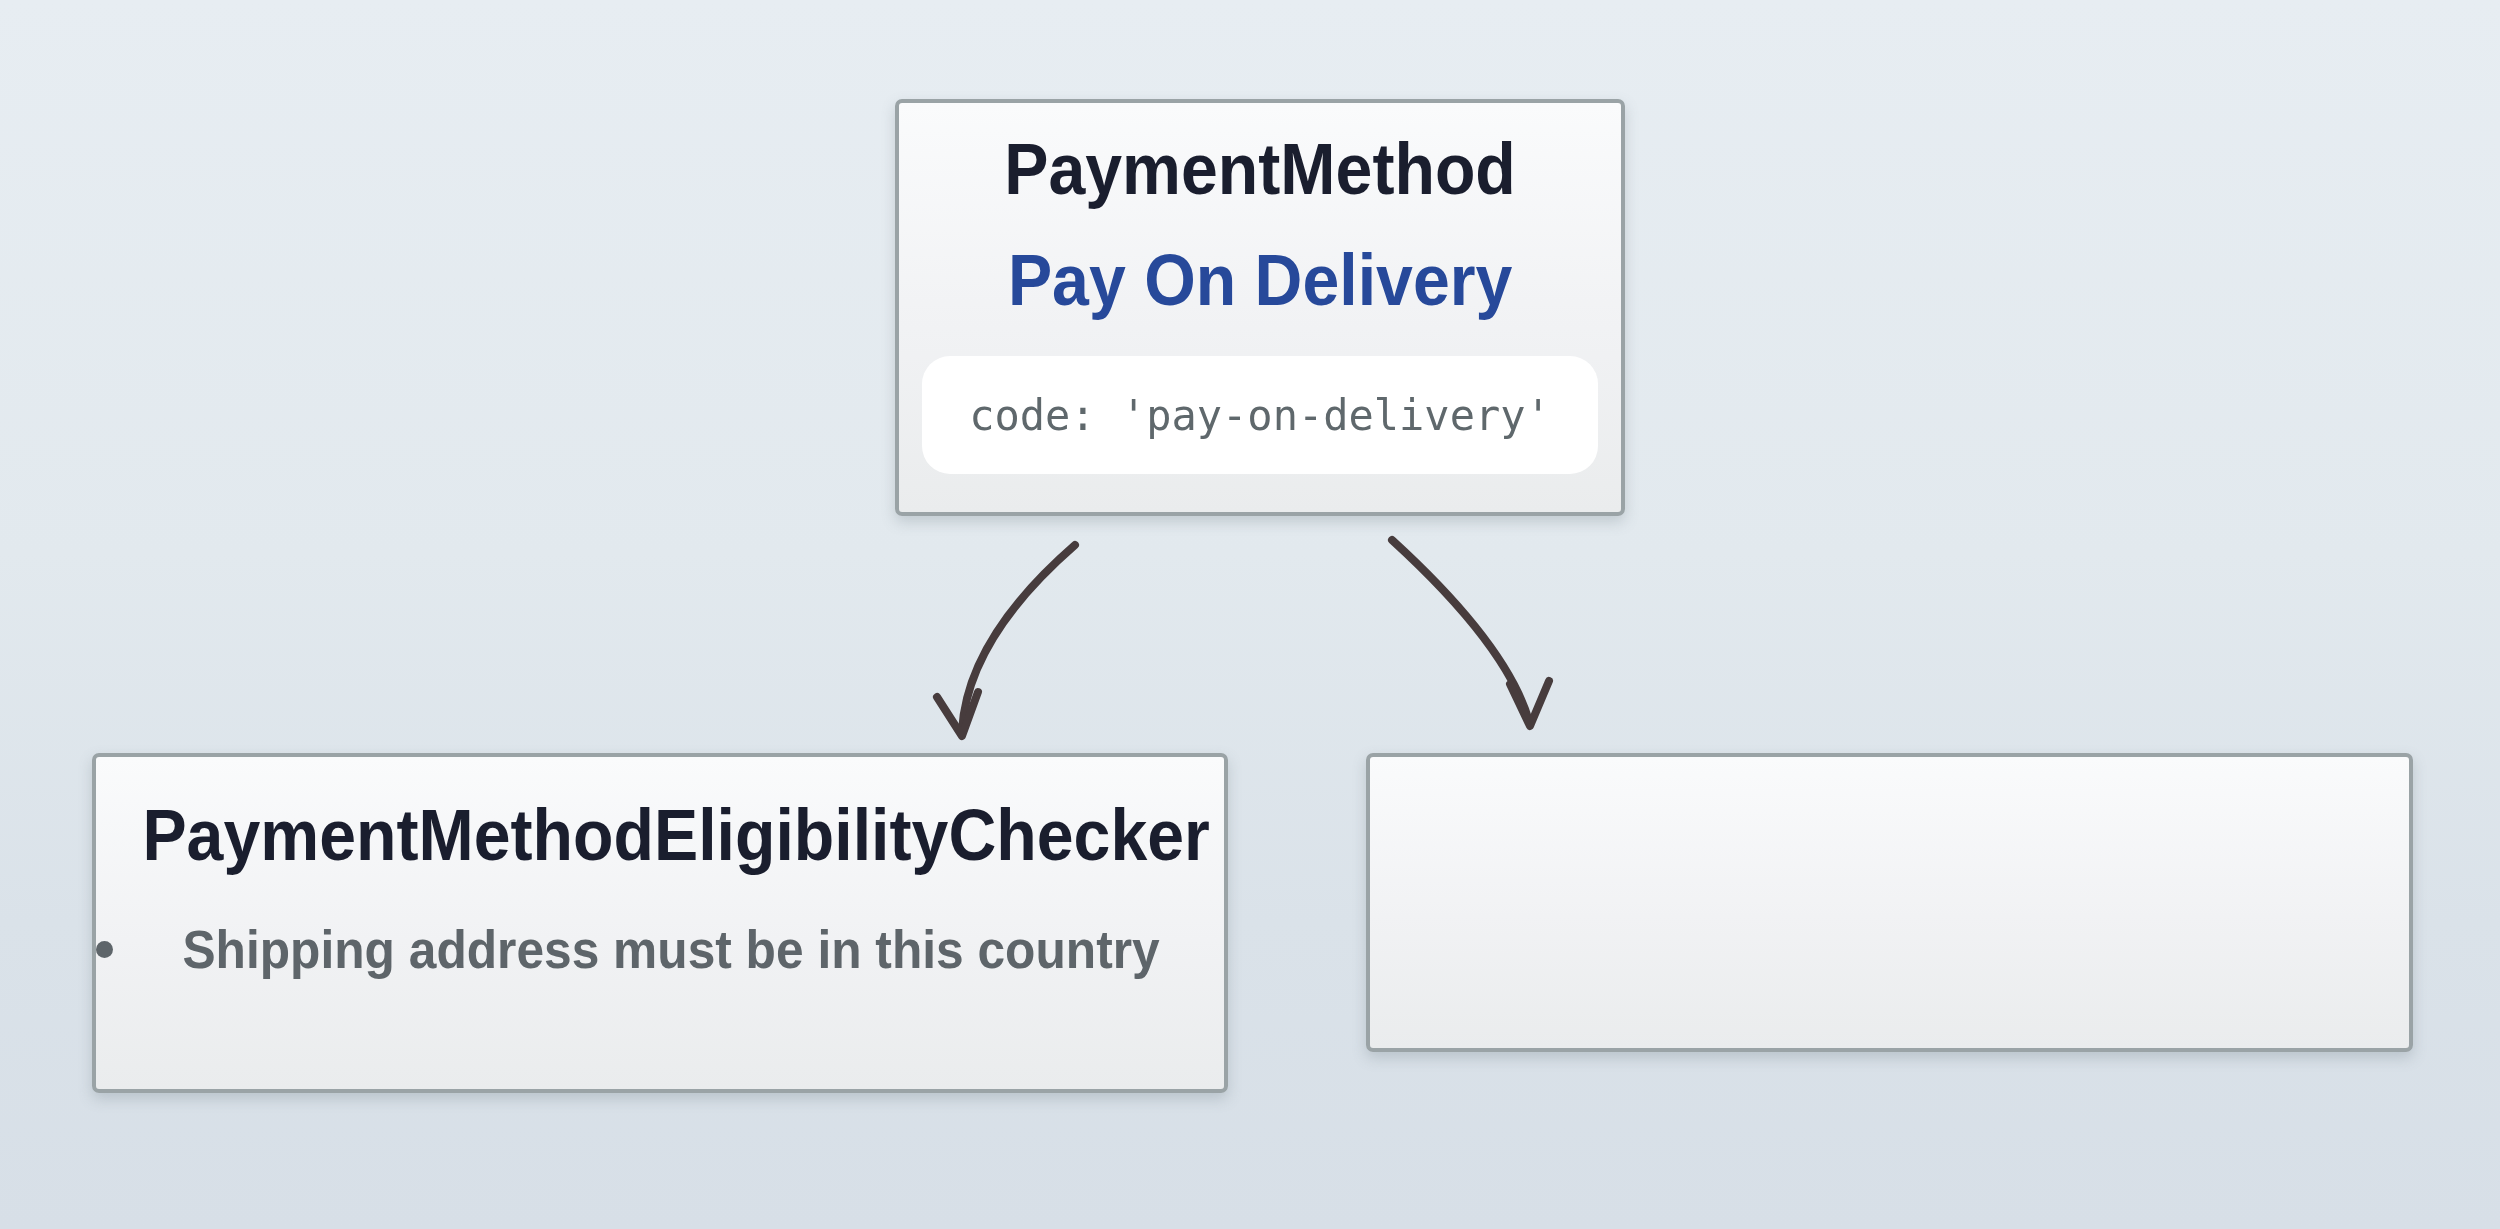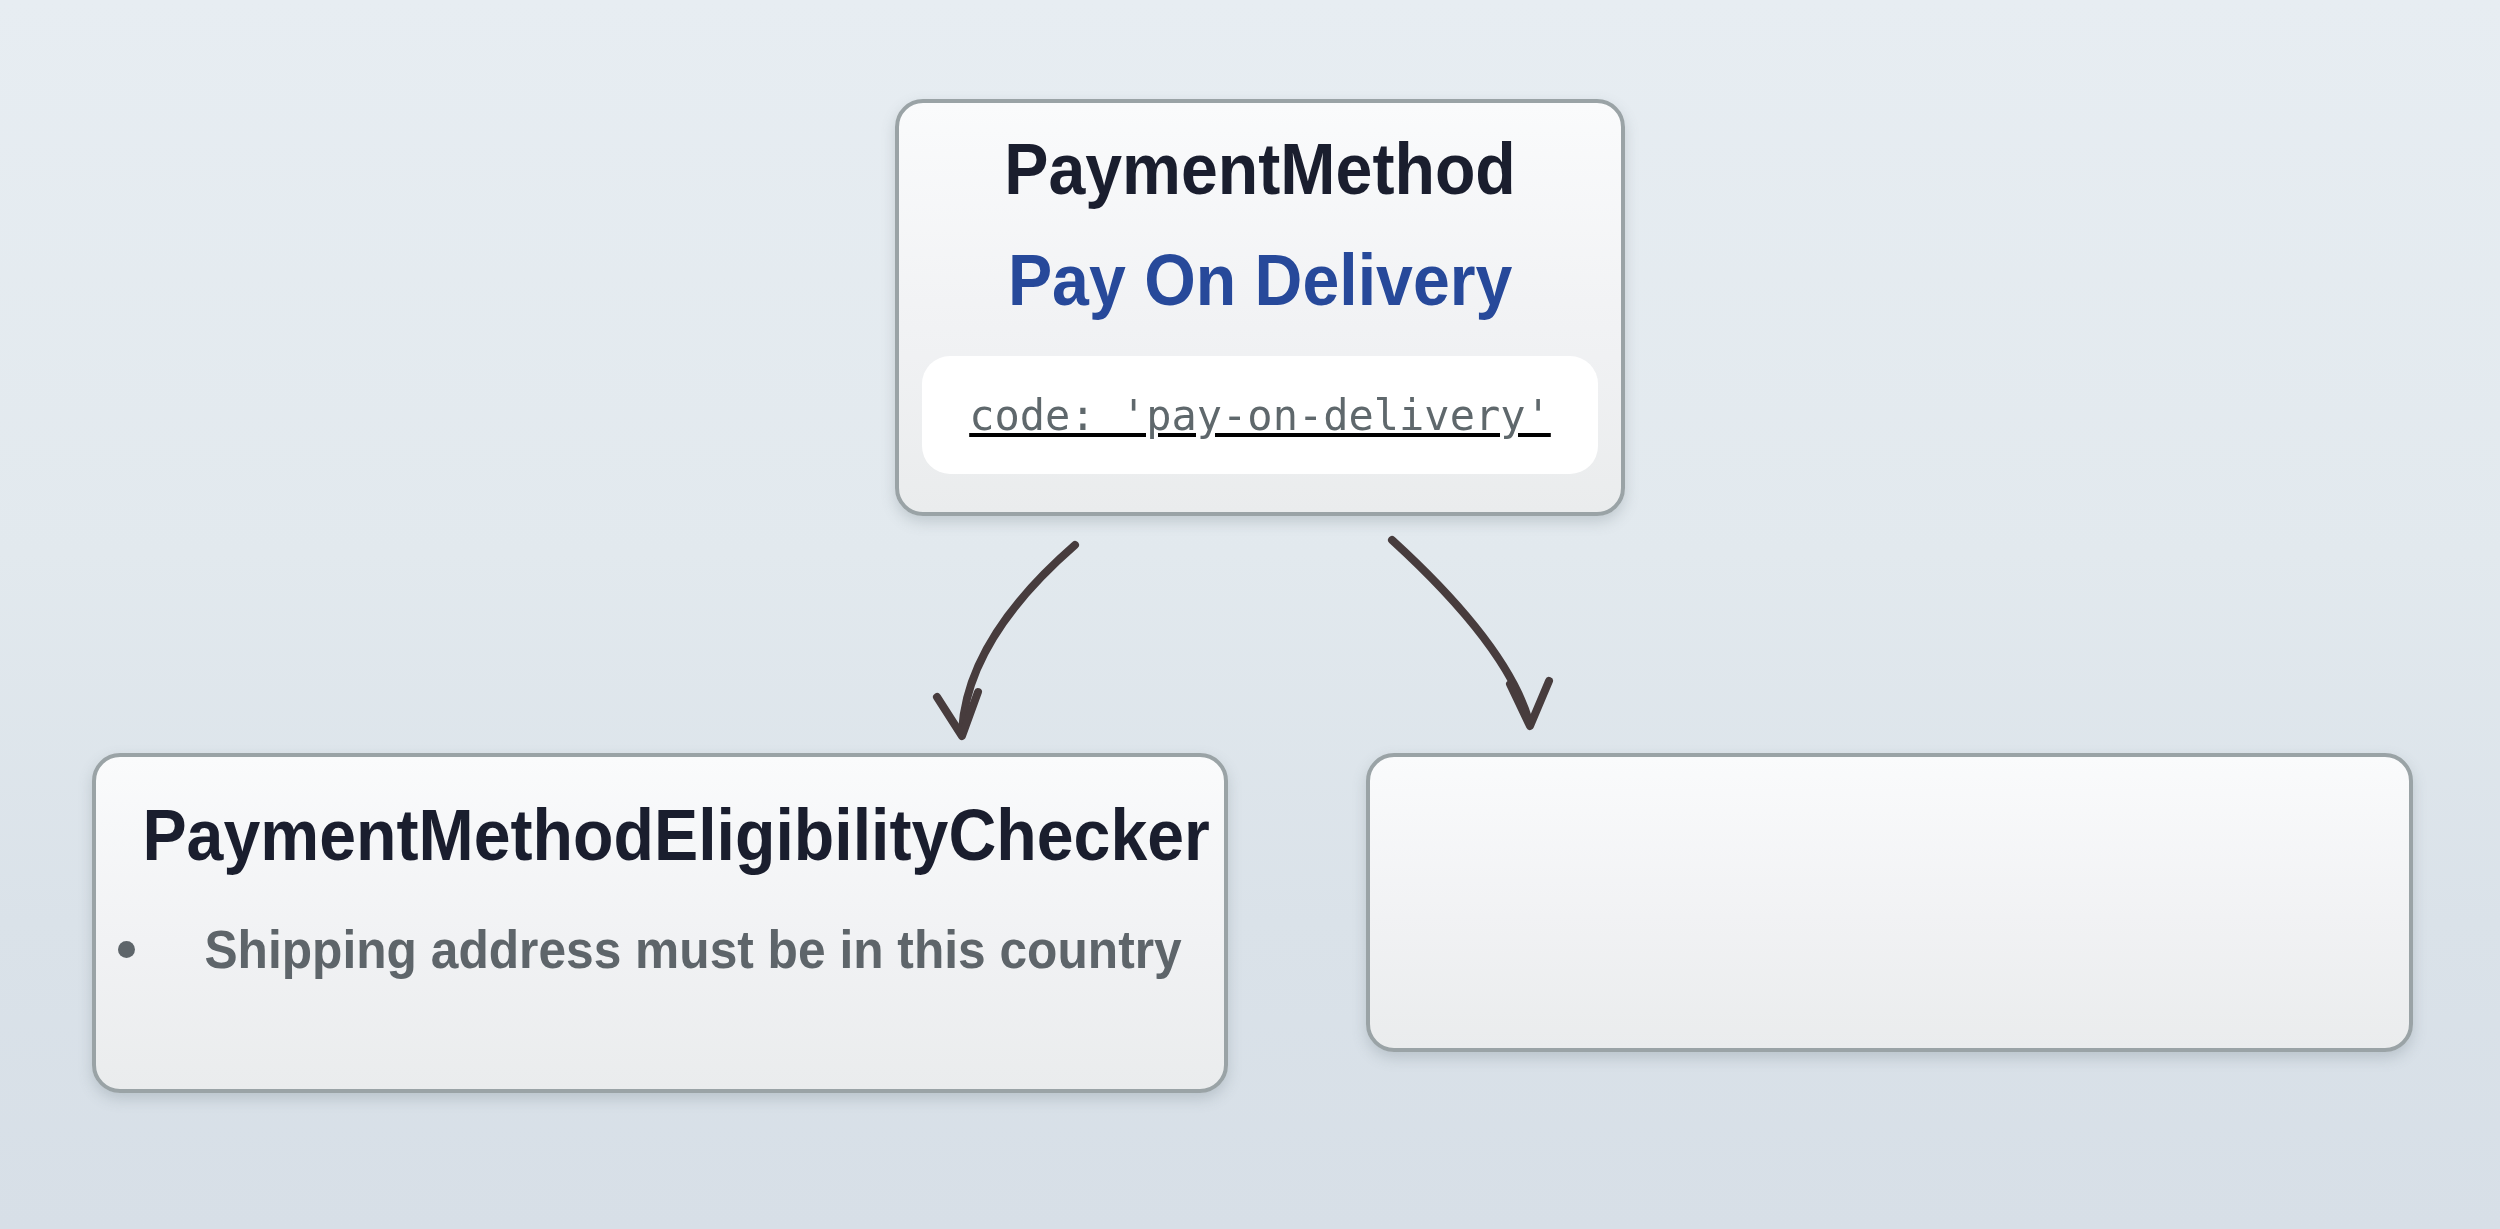--- a/index.html
+++ b/index.html
@@ -12,25 +12,24 @@
     position:relative;width:2500px;height:1229px;
     background:linear-gradient(180deg,#e7edf2 0%,#e2e9ee 45%,#dae2e9 75%,#d7dfe7 100%);
   }
   .arrows{position:absolute;left:0;top:0;width:2500px;height:1229px;}
   .arrow-stroke{fill:none;stroke:#473c3d;stroke-width:8;stroke-linecap:round;stroke-linejoin:round;}
 
   .node{
     position:absolute;
     background:linear-gradient(180deg,#fafbfc 0%,#f1f2f4 55%,#eaeceD 100%);
     border:4px solid #9aa3a6;
-    border-radius:28px;
+    border-radius:7px;
     box-shadow:0 6px 14px rgba(96,110,120,0.25);
     text-align:center;
     box-sizing:border-box;
-    text-decoration:underline;
   }
   .node-top   {left:895px; top:99px;  width:730px;  height:417px;}
   .node-left  {left:92px;  top:753px; width:1136px; height:340px;}
   .node-right {left:1366px;top:753px; width:1047px; height:299px;}
 
   .title{
     margin-top:42px;
     font-size:72px;line-height:72px;font-weight:700;
     color:#1a1e2e;white-space:nowrap;
   }
@@ -50,21 +49,21 @@
     border-radius:28px;
     display:flex;align-items:center;justify-content:center;
   }
   .code-text{
     font-family:"DejaVu Sans Mono","Liberation Mono",monospace;
     font-size:42px;color:#5f686c;white-space:pre;
   }
 
   .bullet-row{
     margin-top:51px;
-    display:flex;align-items:center;justify-content:flex-end;padding-left:11px;
+    display:flex;align-items:center;justify-content:flex-start;
   }
   .bullet-dot{
     width:17px;height:17px;border-radius:50%;
     background:#5e656a;margin-right:27px;flex:0 0 auto;
   }
   .bullet-text{
     font-size:54px;line-height:54px;font-weight:700;
     color:#5e656a;white-space:nowrap;
   }
 </style>

